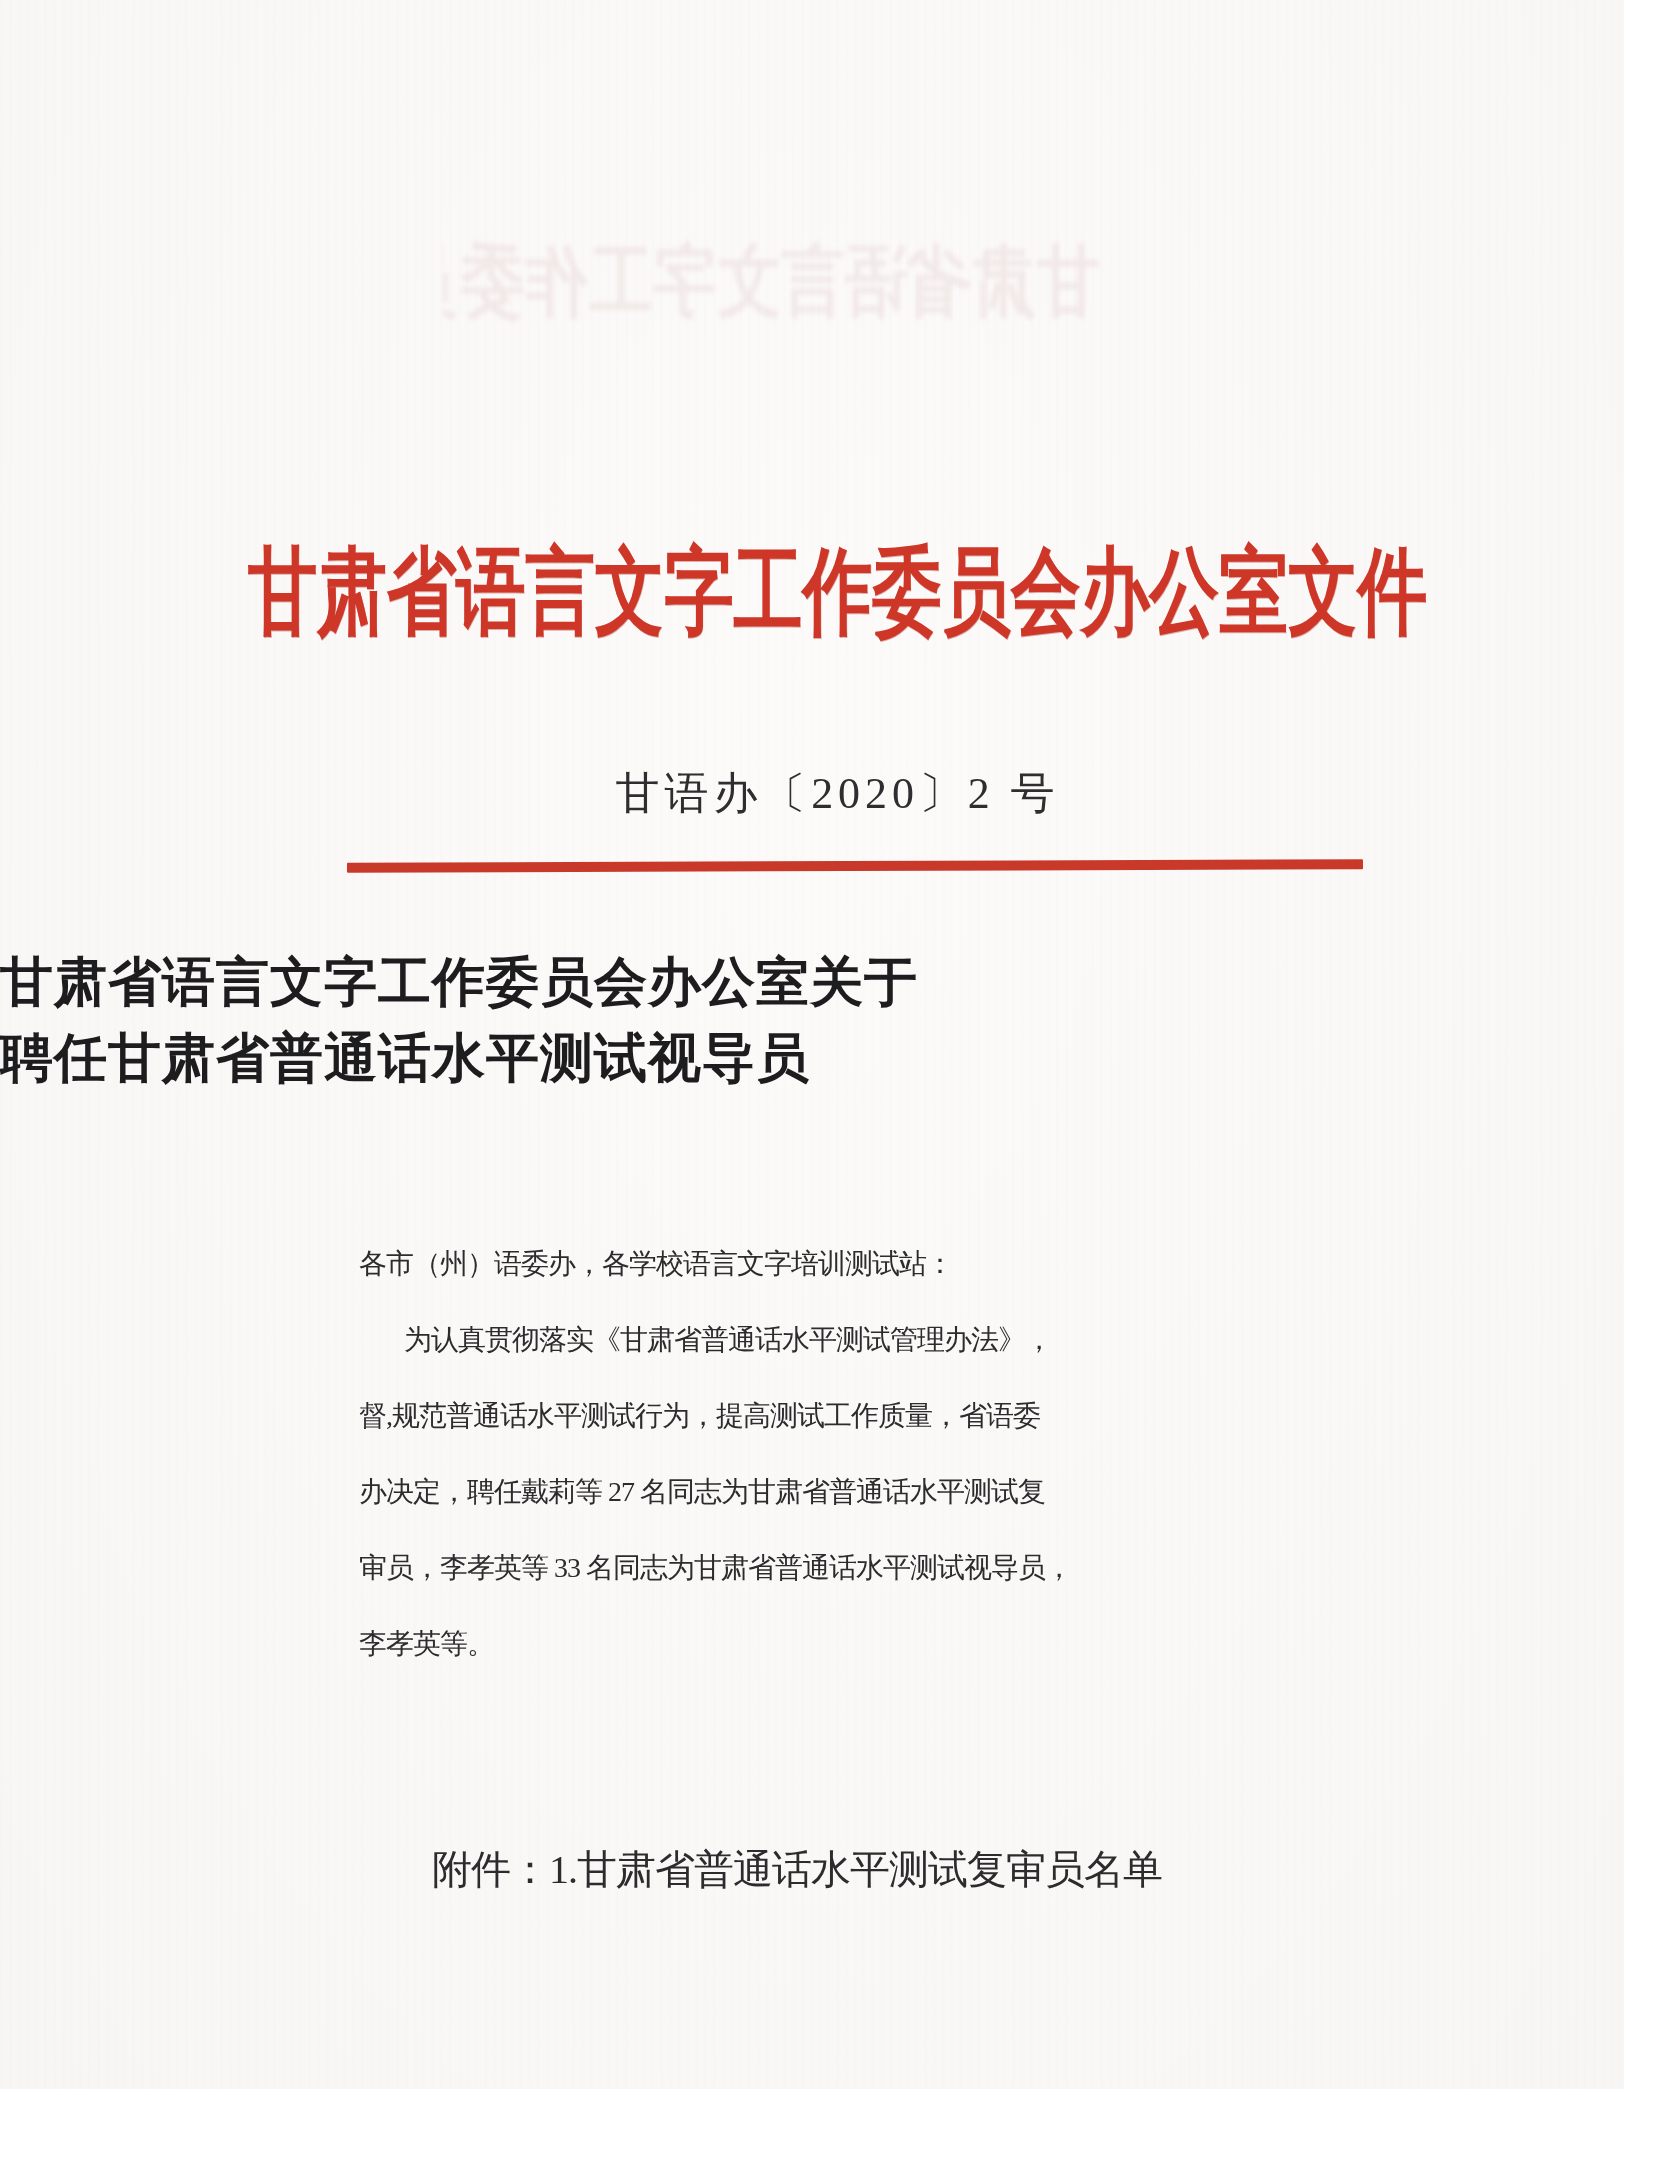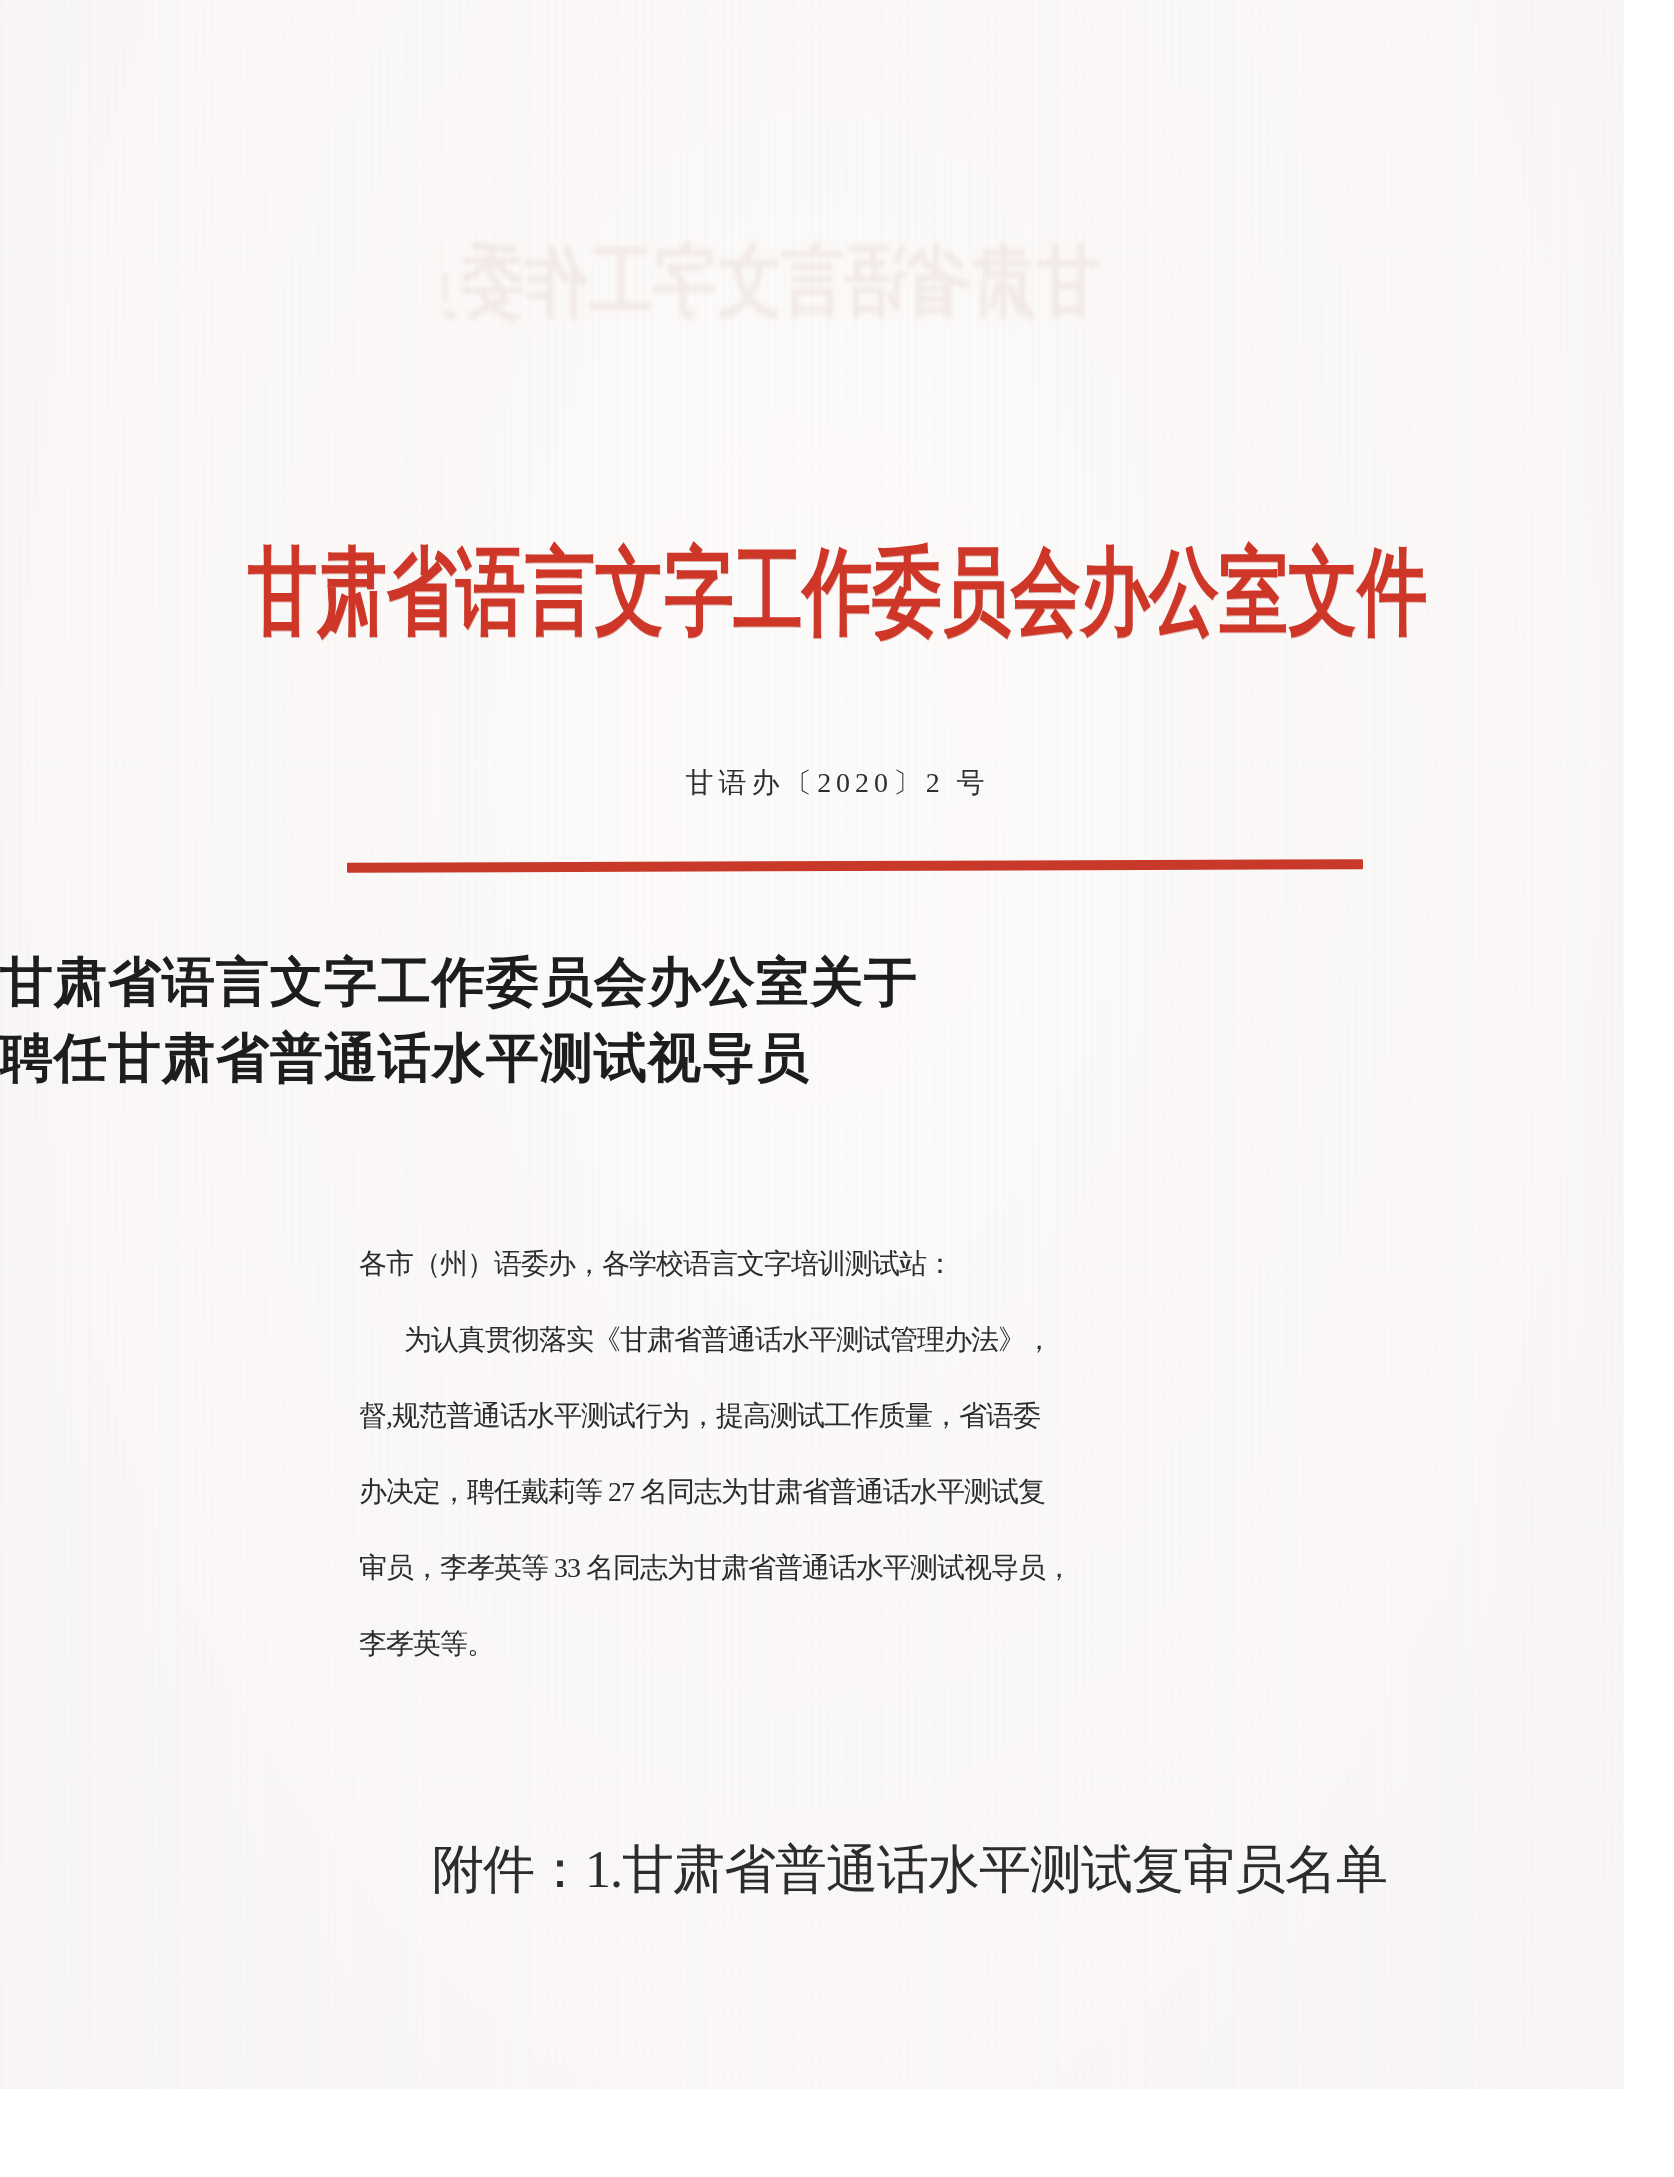--- a/index.html
+++ b/index.html
@@ -49,21 +49,21 @@
     transform: scaleX(0.73);
     transform-origin: center;
     text-shadow: 0.5px 0.5px 0 rgba(160,40,30,0.35);
   }
   .doc-number {
     position: absolute;
     top: 764px;
     left: 0;
     width: 1675px;
     text-align: center;
-    font-size: 28px;
+    font-size: 44px;
     letter-spacing: 4.9px;
     color: #2e2d2f;
   }
   .red-rule {
     position: absolute;
     top: 861px;
     left: 347px;
     width: 1016px;
     height: 9.8px;
     background: #c8392a;
@@ -91,21 +91,21 @@
     letter-spacing: -1px;
     color: #2c2b2d;
     white-space: nowrap;
   }
   .body-line { height: 76px; }
   .indent-1 { padding-left: 45px; }
   .attachment-line {
     position: absolute;
     top: 1832px;
     left: 432px;
-    font-size: 52px;
+    font-size: 40px;
     line-height: 76px;
     letter-spacing: -1px;
     color: #2c2b2d;
     white-space: nowrap;
   }
   .scan-bottom-edge {
     position: absolute;
     left: 0;
     top: 2089px;
     width: 1675px;

